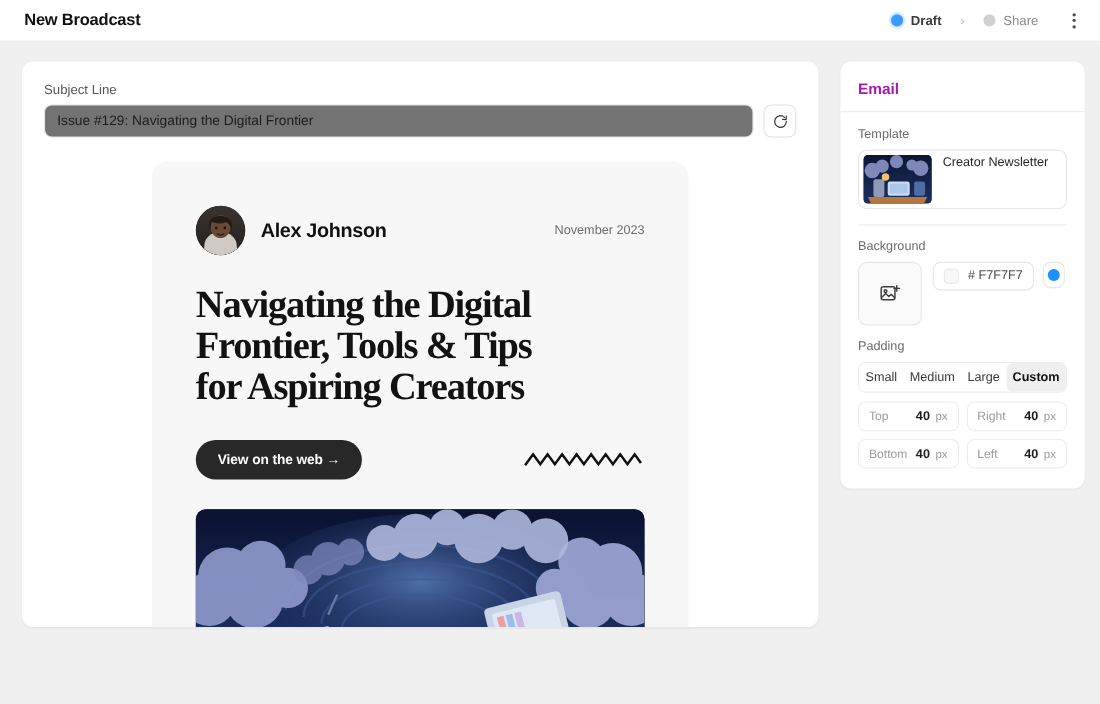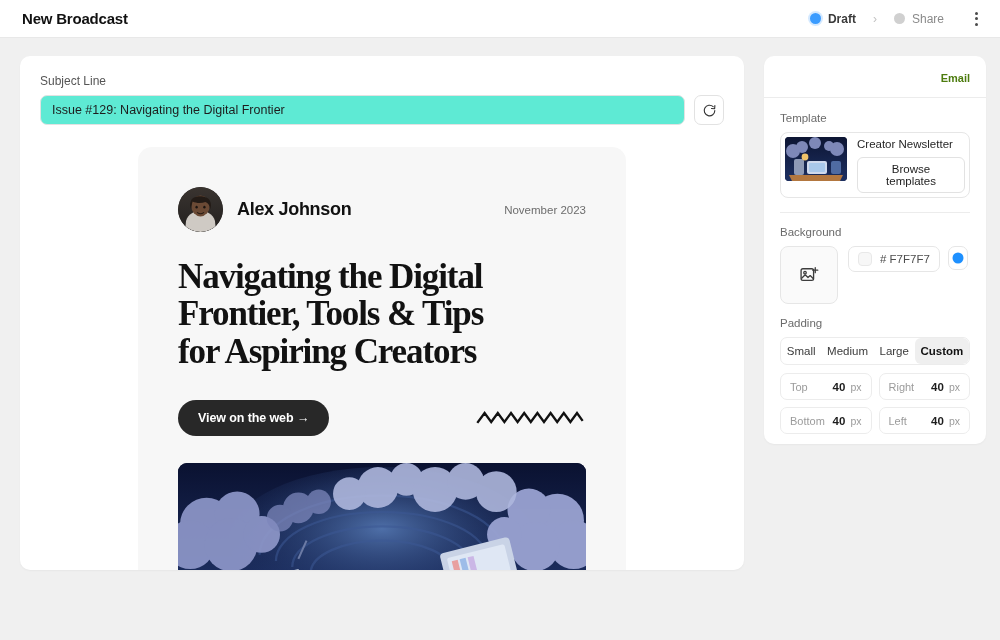--- a/index.html
+++ b/index.html
@@ -41,21 +41,21 @@
     border-radius: 10px;
     padding: 18px 20px 0 20px;
     overflow: hidden;
     box-shadow: 0 1px 2px rgba(0,0,0,.04);
   }
   .field-label { font-size: 12px; color: #555; margin-bottom: 7px; }
   .subject-row { display: flex; align-items: center; gap: 9px; }
   .subject-input {
     flex: 1 1 auto; height: 30px;
     border: 1px solid #e2e2e2; border-radius: 7px;
-    background: #5eead4; padding: 0 11px;
+    background: #737373; padding: 0 11px;
     font-size: 12.5px; color: #1d1d1d;
     font-family: "Liberation Sans", sans-serif;
     outline: none;
   }
   .icon-btn {
     width: 30px; height: 30px;
     border: 1px solid #e2e2e2; border-radius: 7px;
     background: #fff; display: flex; align-items: center; justify-content: center;
     cursor: pointer;
   }
@@ -107,21 +107,21 @@
   
   .side-panel {
     flex: 0 0 222px;
     background: #fff;
     border-radius: 10px;
     height: 388px;
     box-shadow: 0 1px 2px rgba(0,0,0,.04);
     overflow: hidden;
   }
   .panel-head { padding: 16px 16px 13px 16px; border-bottom: 1px solid #ececec; }
-  .panel-title { font-size: 11px; font-weight: 700; color: #4d7c0f; text-align: right; }
+  .panel-title { font-size: 14px; font-weight: 700; color: #a21caf; }
   .panel-body { padding: 14px 16px 0 16px; }
   .section-label { font-size: 11.5px; color: #6b6b6b; margin-bottom: 8px; }
 
   .template-card {
     border: 1px solid #e6e6e6; border-radius: 8px;
     padding: 4px; display: flex; gap: 10px; align-items: flex-start;
     cursor: pointer;
   }
   .template-thumb { width: 62px; height: 44px; border-radius: 4px; overflow: hidden; flex: 0 0 auto; background: #101a3a; }
   .template-thumb svg { display: block; width: 100%; height: 100%; }
@@ -399,21 +399,20 @@
             <rect x="22" y="24" width="20" height="13" rx="2" fill="#cfd9ed"></rect>
             <rect x="24" y="26" width="16" height="9" rx="1" fill="#a9c8ea"></rect>
             <rect x="9" y="22" width="10" height="16" rx="2" fill="#8e9ab6"></rect>
             <rect x="46" y="24" width="10" height="13" rx="2" fill="#4f6ba2"></rect>
             <circle cx="20" cy="20" r="3.4" fill="#f0c36a"></circle>
             <path d="M4 38h54l-3 6H7z" fill="#b3773f"></path>
           </svg>
         </div>
         <div class="template-meta">
           <div class="template-name">Creator Newsletter</div>
-          <button class="browse-btn">Browse templates</button>
         </div>
       </div>
 
       <div class="divider"></div>
 
       <div class="section-label">Background</div>
       <div class="bg-row">
         <div class="bg-upload">
           <svg width="20" height="20" viewBox="0 0 24 24" fill="none" stroke="#3d3d3d" stroke-width="1.6" stroke-linecap="round" stroke-linejoin="round">
             <rect x="2.5" y="4.5" width="15" height="14" rx="2.2"></rect>

